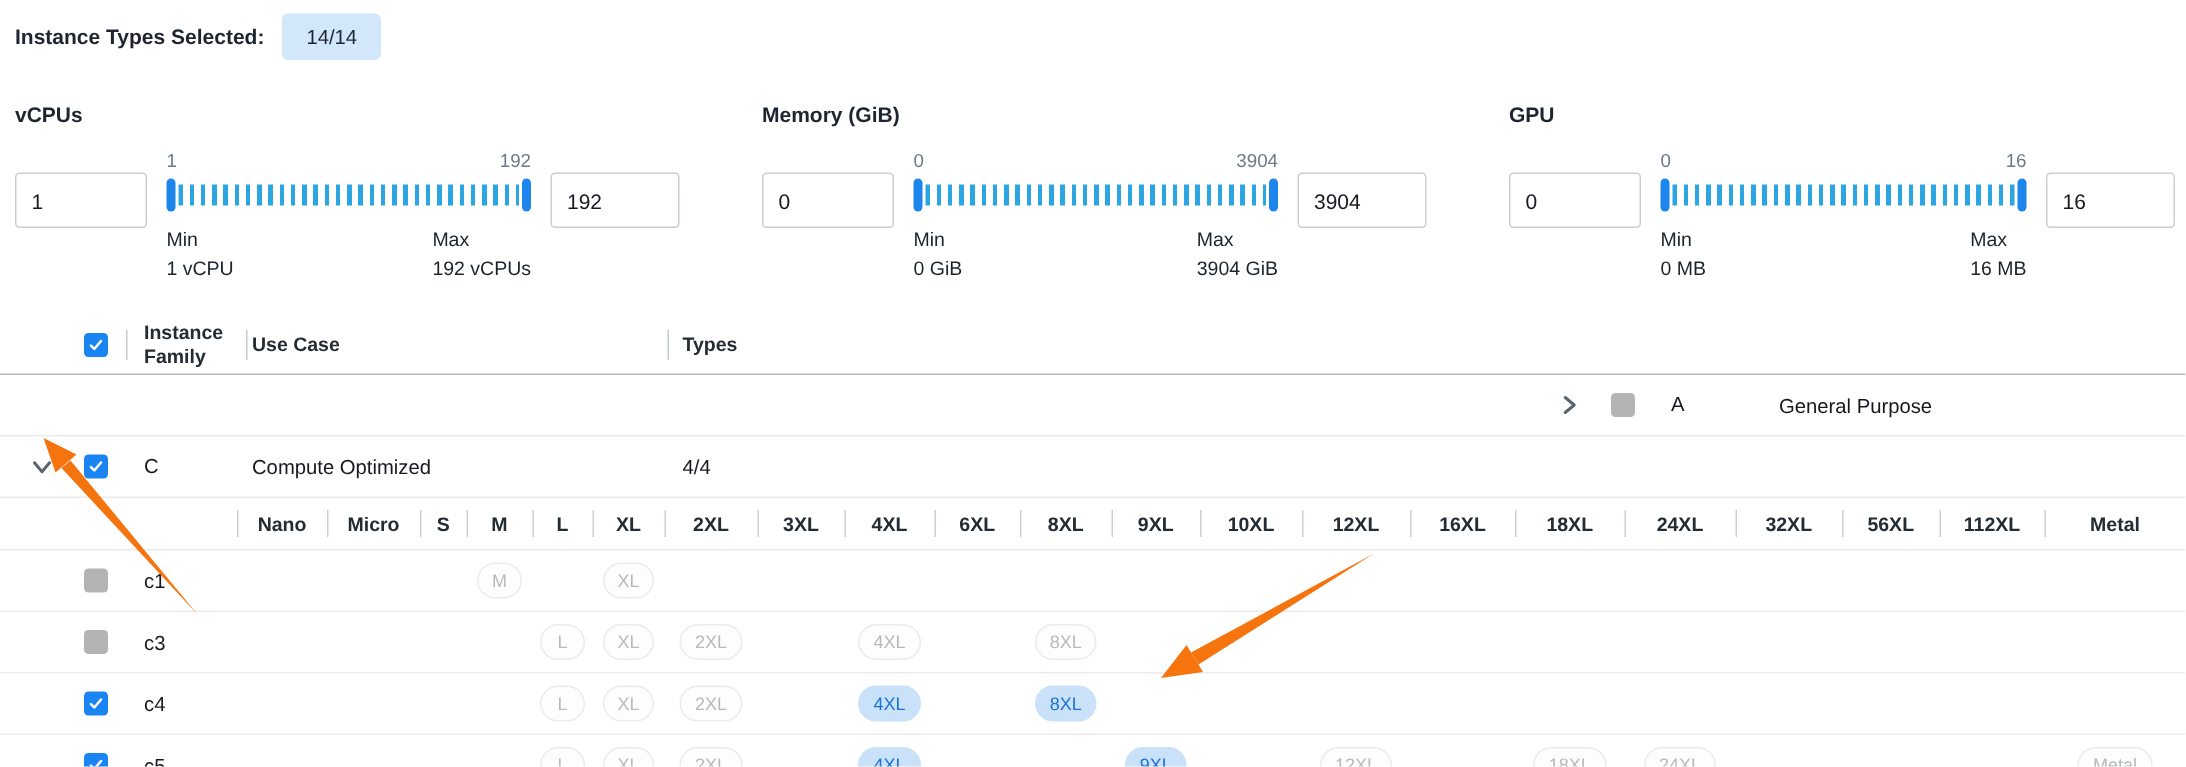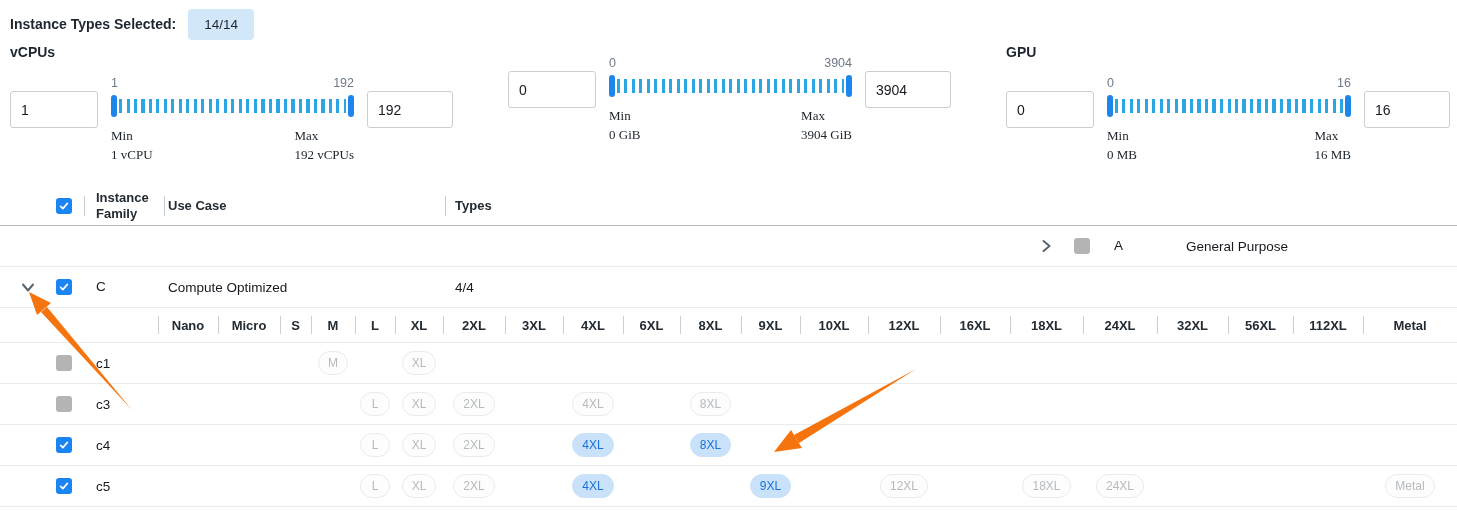--- a/index.html
+++ b/index.html
@@ -7,39 +7,39 @@
     font-family:"Liberation Sans","DejaVu Sans",sans-serif; color:#16191f; }
   .page { position:relative; width:1233px; height:511px; padding:8px 0 0 10px; }
 
   
   .topbar { display:flex; align-items:center; gap:12px; height:32px; }
   .topbar-label { font-size:14px; font-weight:700; color:#1d2530; }
   .count-badge { background:#d2e7f9; border-radius:4px; padding:8px 16px;
     font-size:13.5px; color:#1d2530; }
 
   
-  .filters { display:grid; grid-template-columns:443px 443px 444px; column-gap:55px; margin-top:4px; }
+  .filters { display:grid; grid-template-columns:443px 443px 444px; column-gap:55px; margin-top:28px; }
   .filter-title { font-size:14px; font-weight:700; color:#1d2530; height:20px; }
   .filter-controls { display:flex; gap:13px; margin-top:12px; }
   .num-input { width:88px; height:37px; border:1px solid #c9ced3; border-radius:3px;
     padding:0 10px; font-size:14px; color:#16191f; margin-top:15px;
     font-family:"Liberation Sans","DejaVu Sans",sans-serif; outline:none; }
   .num-input.max { width:86px; }
   .slider { flex:1; display:flex; flex-direction:column; }
   .slider-nums { display:flex; justify-content:space-between; font-size:12.5px;
     color:#6e7a87; padding-bottom:2px; height:18px; }
   .slider-track { position:relative; height:24px; }
   .ticks { position:absolute; left:8px; right:8px; top:50%; transform:translateY(-50%);
     height:14px;
     background:repeating-linear-gradient(90deg,#2ca6e2 0,#2ca6e2 3px,transparent 3px,transparent 7.5px); }
   .handle { position:absolute; width:6px; height:22px; border-radius:3px;
     background:#1d86ec; top:1px; }
   .handle.left { left:0; } .handle.right { right:0; }
   .slider-caps { display:flex; justify-content:space-between; margin-top:8px;
-    font-size:13px; color:#1c232b; line-height:19px;font-family:Liberation Serif, serif; }
+    font-size:13px; color:#1c232b; line-height:19px; }
   .cap.right { }
 
   
   .itable { margin-top:22px; margin-left:-10px; width:1457px; font-size:13.5px; }
   .t-row, .t-head, .t-sizehead { display:flex; align-items:center;justify-content:flex-end; }
   .t-head { height:40px; border-bottom:1px solid #b3b8bd; font-weight:700; color:#232b33; font-size:13px; }
   .t-row { height:41px; border-bottom:1px solid #e9ebec; }
   .t-sizehead { height:35px; border-bottom:1px solid #e9ebec; font-weight:700; color:#232b33; font-size:13px; }
   .cell-exp { width:44px; padding-left:20px; display:flex; align-items:center; }
   .cell-chk { width:40px; padding-left:12px; display:flex; align-items:center; }
@@ -110,20 +110,21 @@
               <div>Max</div>
               <div>192 vCPUs</div>
             </div>
           </div>
         </div>
         <input class="num-input max" value="192" style="">
       </div>
     </div>
 
     <div class="filter">
+      <div class="filter-title">Memory (GiB)</div>
       <div class="filter-controls">
         <input class="num-input" value="0" style="">
         <div class="slider">
           <div class="slider-nums">
             <span>0</span>
             <span>3904</span>
           </div>
           <div class="slider-track">
             <div class="ticks"></div>
             <span class="handle left"></span>

